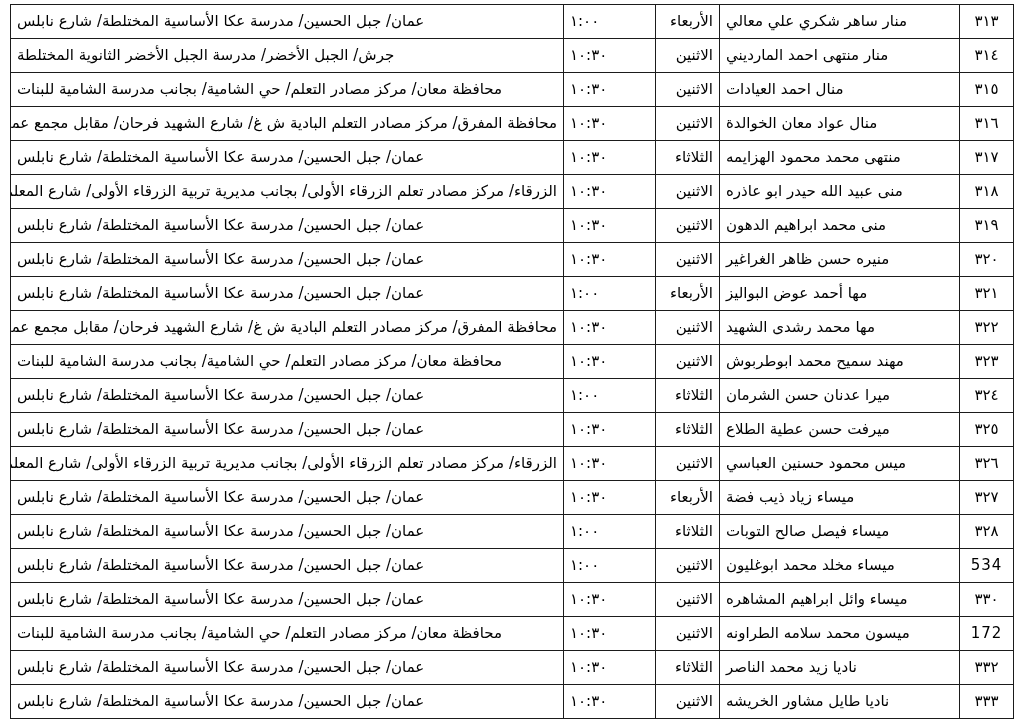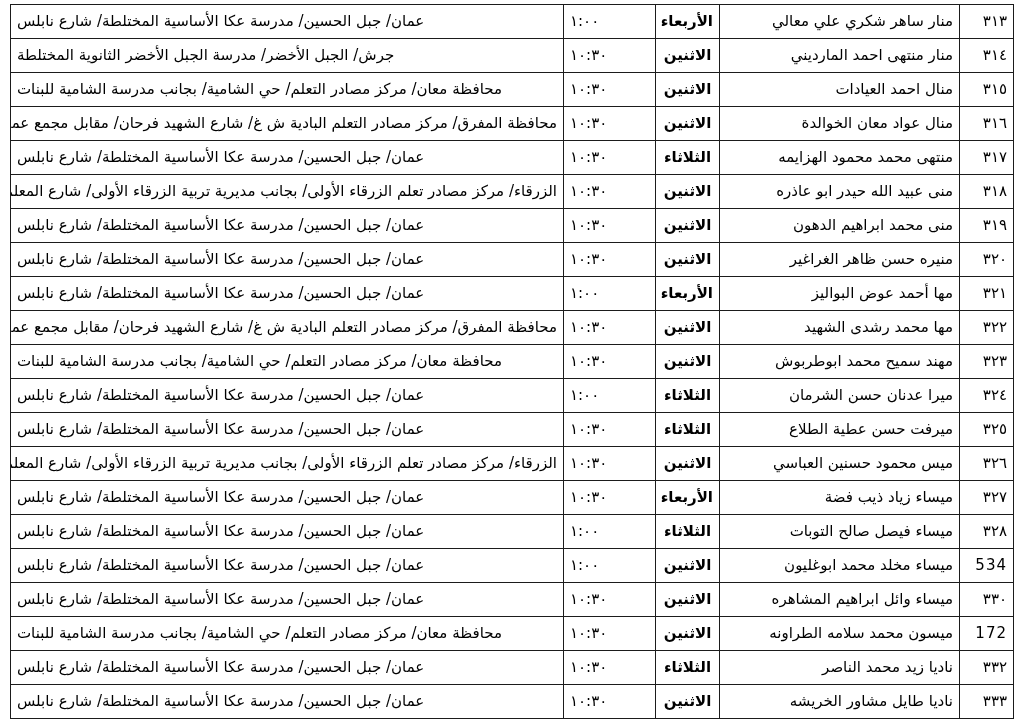--- a/index.html
+++ b/index.html
@@ -27,23 +27,23 @@
   table.schedule td {
     border: 1px solid #1b1b1b;
     height: 33px;
     padding: 0 6px;
     vertical-align: middle;
     white-space: nowrap;
     overflow: hidden;
     font-size: 15px;
     line-height: 1.1;
   }
-  td.c-serial   { font-size: 16px; letter-spacing: 1px; }
-  td.c-name     { text-align: right; font-size: 15.5px; margin-top: 28px; }
-  td.c-day      { text-align: center; font-weight: bold; }
+  td.c-serial   { text-align: center; font-size: 16px; letter-spacing: 1px; }
+  td.c-name     { text-align: left; font-size: 15.5px; margin-top: 28px; }
+  td.c-day      { text-align: right; }
   td.c-time     { text-align: left; font-size: 15px; }
   td.c-location { text-align: left; padding-right: 8px; font-size: 14.5px; }
 </style>
 </head>
 <body>
 
 <div class="table-wrap">
   <table class="schedule">
     <colgroup>
       <col style="width:54px">

